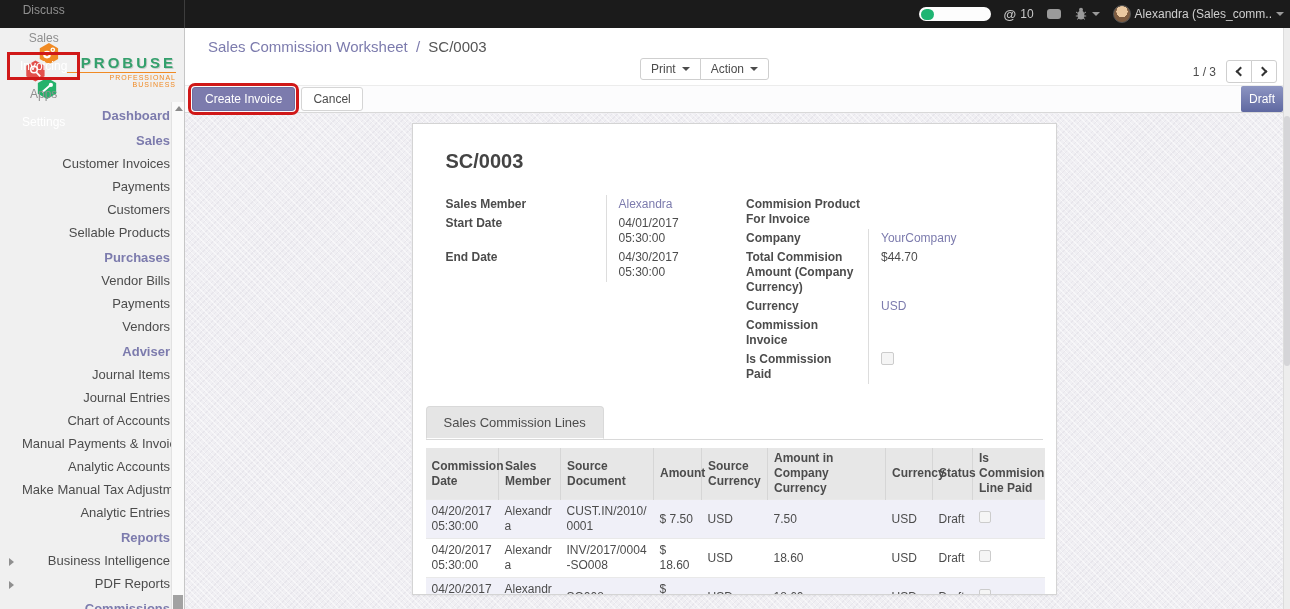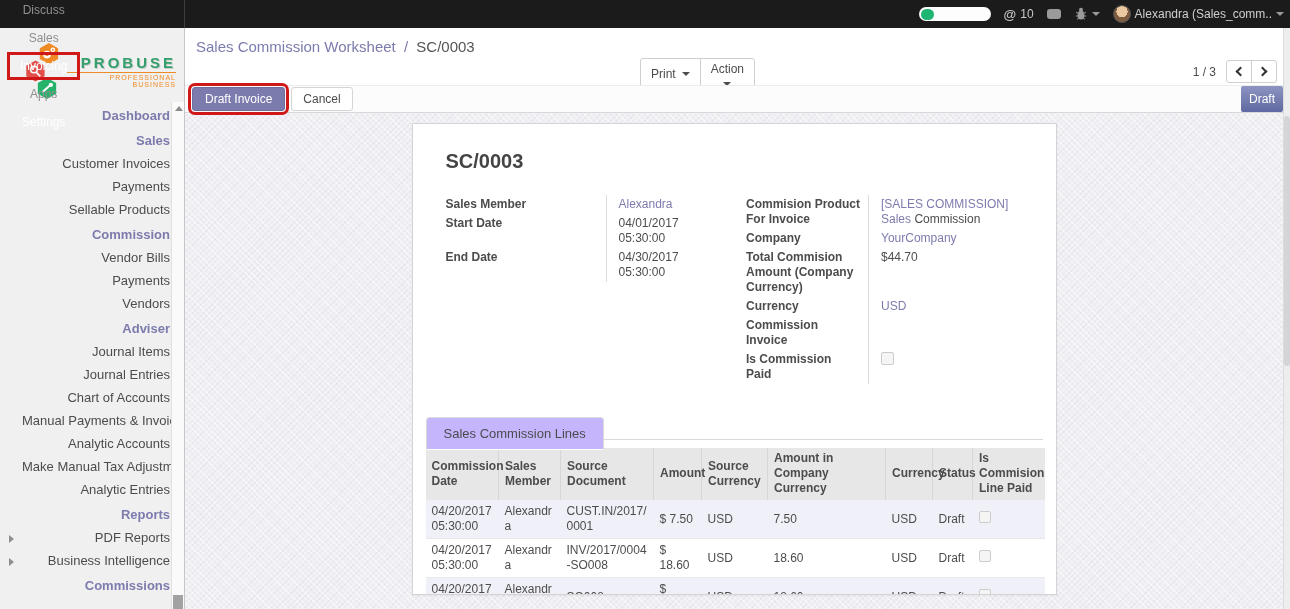--- a/index.html
+++ b/index.html
@@ -36,30 +36,30 @@
   .side-item { color:#4c4c4c; font-size:13px; padding:2px 0 2px 22px; margin-top:4px; cursor:pointer; position:relative; white-space:nowrap; }
   .side-item.has-arrow { padding-left:22px; }
   .side-item .tri { position:absolute; left:9px; top:7px; width:0; height:0; border-top:4px solid transparent; border-bottom:4px solid transparent; border-left:5px solid #8f8f8f; }
   .side-scroll { position:absolute; right:0; top:74px; bottom:0; width:13px; background:#fafafa; border-left:1px solid #e2e2e2; }
   .side-scroll .up { position:absolute; top:4px; left:3px; width:0; height:0; border-left:4px solid transparent; border-right:4px solid transparent; border-bottom:5px solid #8a8a8a; }
   .side-scroll .thumb { position:absolute; bottom:0; left:1px; width:10px; height:14px; background:#a2a2a2; }
 
   
   .main { position:absolute; top:28px; left:185px; width:1098px; bottom:0; display:flex; flex-direction:column; }
   .control-panel { position:relative; height:57px; background:#fff; }
-  .breadcrumb { padding:10px 0 0 11px; font-size:15px; }
+  .breadcrumb { padding:10px 0 0 23px; font-size:15px; }
   .breadcrumb a { color:#7c7bad; text-decoration:none; cursor:pointer; }
   .breadcrumb .sep { color:#7c7bad; margin:0 4px; }
   .breadcrumb .current { color:#555; }
   .cp-buttons { position:absolute; left:455px; top:30px; display:flex; }
   .btn { background:#fff; border:1px solid #cfcfcf; color:#4c4c4c; font-size:12px; padding:3px 10px; cursor:pointer; display:flex; align-items:center; gap:6px; }
   .btn .caret { border-top-color:#4c4c4c; }
   .btn-group .btn:first-child { border-radius:3px 0 0 3px; }
-  .btn-group .btn:last-child { border-radius:0 3px 3px 0; margin-left:-1px;flex-direction:column; }
-  .btn-group { display:flex; }
+  .btn-group .btn:last-child { border-radius:0 3px 3px 0; margin-left:-1px; }
+  .btn-group { display:flex;align-items:center; }
   .pager { position:absolute; right:6px; top:32px; display:flex; align-items:center; }
   .pager-text { font-size:12px; color:#4c4c4c; margin-right:10px; }
   .pager-btn { width:26px; height:23px; background:#fff; border:1px solid #cfcfcf; display:flex; align-items:center; justify-content:center; cursor:pointer; }
   .pager-btn.prev { border-radius:3px 0 0 3px; }
   .pager-btn.next { border-radius:0 3px 3px 0; margin-left:-1px; }
   .chev { width:7px; height:7px; display:inline-block; }
   .chev.left { border-left:2px solid #333; border-bottom:2px solid #333; transform:rotate(45deg); margin-left:3px; }
   .chev.right { border-right:2px solid #333; border-top:2px solid #333; transform:rotate(45deg); margin-right:3px; }
 
   
@@ -78,21 +78,21 @@
   .fgroup { flex:1; }
   .f-row { display:flex; font-size:12px; }
   .f-label { font-weight:bold; color:#4c4c4c; padding:2px 8px 2px 0; line-height:15px; }
   .fgroup.left .f-label { width:160px; }
   .fgroup.right .f-label { width:122px; }
   .f-value { flex:1; border-left:1px solid #ddd; padding:2px 0 2px 12px; line-height:15px; color:#4c4c4c; min-height:19px; }
   .f-value .link { color:#7c7bad; cursor:pointer; }
   .cb { width:13px; height:13px; background:#f5f5f5; border:1px solid #ccc; border-radius:2px; display:inline-block; }
 
   .tabs { margin-top:22px; border-bottom:1px solid #d9d9d9; padding-left:0; }
-  .tab { display:inline-block; background:#c4b5fd; border:1px solid #d9d9d9; border-bottom:1px solid #fff; border-radius:4px 4px 0 0; padding:8px 17px; position:relative; top:11px; font-size:13px; color:#4c4c4c; cursor:pointer; }
+  .tab { display:inline-block; background:#e5e5e5; border:1px solid #d9d9d9; border-bottom:1px solid #fff; border-radius:4px 4px 0 0; padding:8px 17px; position:relative; top:0; font-size:13px; color:#4c4c4c; cursor:pointer; }
 
   table.lines { border-collapse:collapse; width:619px; margin-top:8px; table-layout:fixed; border-bottom:1px solid #dcdcdc; }
   table.lines th { background:#e7e7e7; font-weight:bold; font-size:12px; color:#4c4c4c; text-align:left; padding:3px 6px; line-height:15px; vertical-align:middle; height:36px; cursor:pointer; }
   table.lines th + th { border-left:1px solid #d6d6d6; }
   table.lines td { font-size:12px; color:#4c4c4c; padding:4px 6px; line-height:15px; vertical-align:middle; height:33px; word-wrap:break-word; }
   table.lines tr.stripe td { background:#f0f0f8; }
   table.lines tbody tr { border-top:1px solid #e9e9e9; cursor:pointer; }
   td.num-right { padding-right:30px; }
 
   
@@ -158,36 +158,37 @@
       <div class="logo-text">
         <span class="logo-title">PROBUSE</span>
         <span class="logo-sub">PROFESSIONAL BUSINESS</span>
       </div>
     </div>
     <div class="side-menu" id="sidebar-menu">
         <div class="side-heading">Dashboard</div>
         <div class="side-heading">Sales</div>
         <div class="side-item"><span>Customer Invoices</span></div>
         <div class="side-item"><span>Payments</span></div>
+        <div class="side-item"><span>Customers</span></div>
         <div class="side-item"><span>Sellable Products</span></div>
-        <div class="side-heading">Commission</div>
+        <div class="side-heading">Purchases</div>
         <div class="side-item"><span>Vendor Bills</span></div>
         <div class="side-item"><span>Payments</span></div>
         <div class="side-item"><span>Vendors</span></div>
         <div class="side-heading">Adviser</div>
         <div class="side-item"><span>Journal Items</span></div>
         <div class="side-item"><span>Journal Entries</span></div>
         <div class="side-item"><span>Chart of Accounts</span></div>
         <div class="side-item"><span>Manual Payments &amp; Invoice...</span></div>
         <div class="side-item"><span>Analytic Accounts</span></div>
         <div class="side-item"><span>Make Manual Tax Adjustme...</span></div>
         <div class="side-item"><span>Analytic Entries</span></div>
         <div class="side-heading">Reports</div>
+        <div class="side-item has-arrow"><span class="tri"></span><span>Business Intelligence</span></div>
         <div class="side-item has-arrow"><span class="tri"></span><span>PDF Reports</span></div>
-        <div class="side-item has-arrow"><span class="tri"></span><span>Business Intelligence</span></div>
         <div class="side-heading">Commissions</div>
       </div>
     <div class="side-scroll">
       <span class="up"></span>
       <span class="thumb"></span>
     </div>
   </aside>
 
   <main class="main">
 
@@ -212,21 +213,21 @@
         <span class="pager-btn prev">
             <span class="chev left"></span>
           </span>
         <span class="pager-btn next">
             <span class="chev right"></span>
           </span>
       </div>
     </div>
 
     <div class="statusbar">
-      <button class="btn-primary annotated">Draft Invoice</button>
+      <button class="btn-primary annotated">Create Invoice</button>
       <button class="btn-default">Cancel</button>
       <div class="state-badge">Draft</div>
     </div>
 
     <div class="content">
       <div class="sheet">
         <h1 class="sheet-title">SC/0003</h1>
 
         <div class="o-group">
           <div class="fgroup left" id="fields-left">
@@ -239,21 +240,20 @@
                 <div class="f-value"><span>04/01/2017 05:30:00</span></div>
               </div>
               <div class="f-row">
                 <div class="f-label">End Date</div>
                 <div class="f-value"><span>04/30/2017 05:30:00</span></div>
               </div>
             </div>
           <div class="fgroup right" id="fields-right">
               <div class="f-row">
                 <div class="f-label">Commision Product For Invoice</div>
-                <div class="f-value"><span class="link">[SALES COMMISSION] Sales</span> <span>Commission</span></div>
               </div>
               <div class="f-row">
                 <div class="f-label">Company</div>
                 <div class="f-value"><span class="link">YourCompany</span></div>
               </div>
               <div class="f-row">
                 <div class="f-label">Total Commision Amount (Company Currency)</div>
                 <div class="f-value"><span>$44.70</span></div>
               </div>
               <div class="f-row">
@@ -297,21 +297,21 @@
                 <th>Amount in Company Currency</th>
                 <th>Currency</th>
                 <th>Status</th>
                 <th>Is Commision Line Paid</th>
               </tr>
             </thead>
           <tbody id="lines-body">
               <tr class="stripe">
                 <td>04/20/2017 05:30:00</td>
                 <td>Alexandra</td>
-                <td>CUST.IN/2017/0001</td>
+                <td>CUST.IN/2010/0001</td>
                 <td>$ 7.50</td>
                 <td>USD</td>
                 <td class="num-right">7.50</td>
                 <td>USD</td>
                 <td>Draft</td>
                 <td><span class="cb" style="width: 12px; height: 12px;"></span></td>
               </tr>
               <tr>
                 <td>04/20/2017 05:30:00</td>
                 <td>Alexandra</td>

